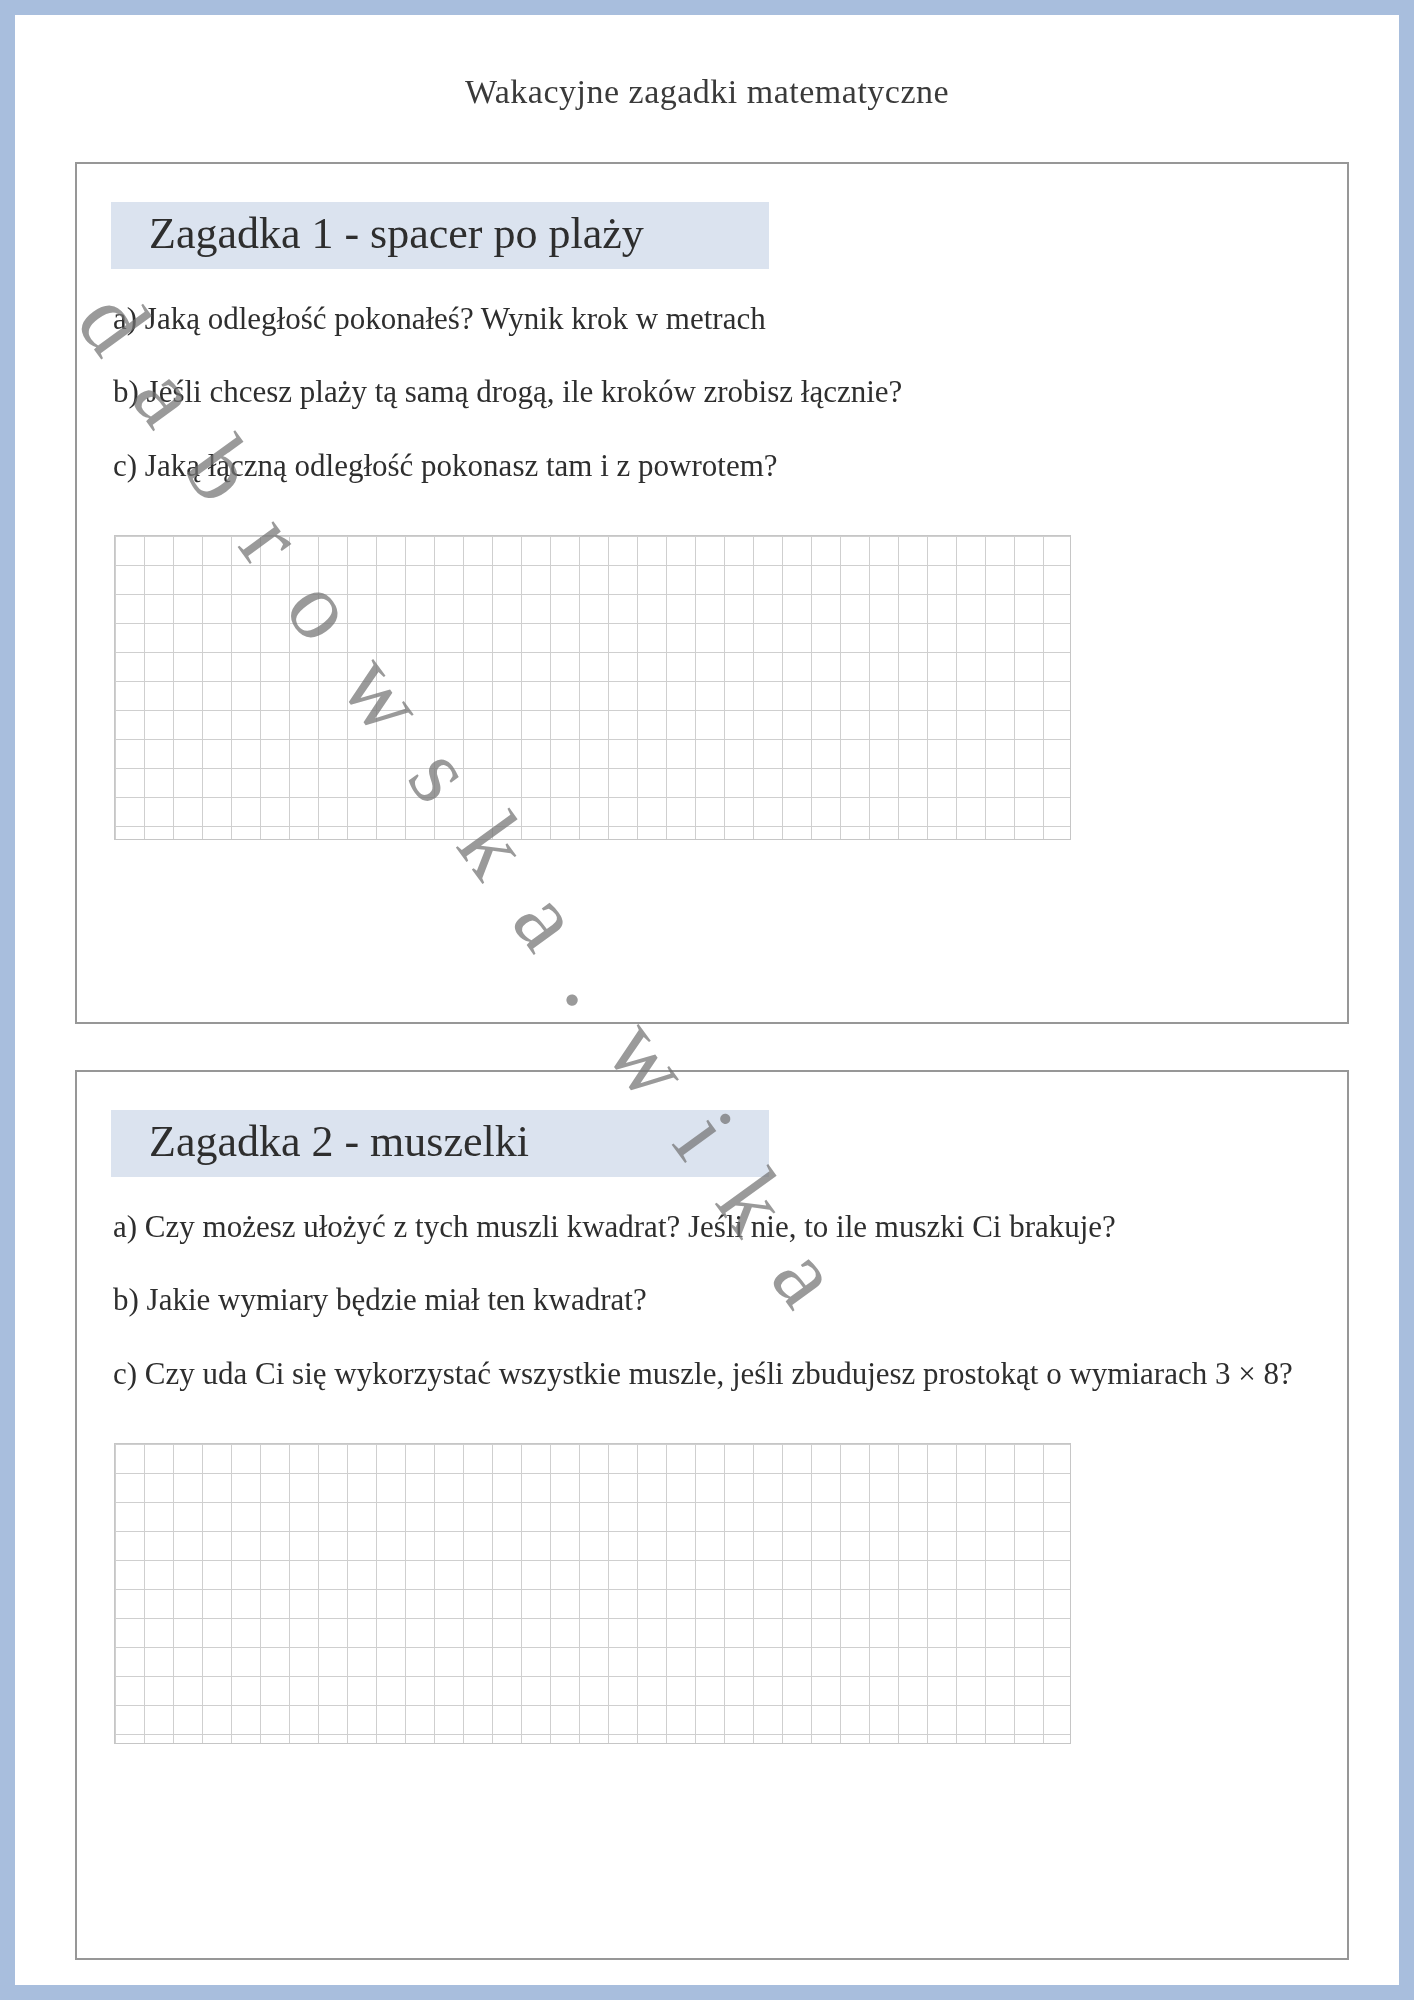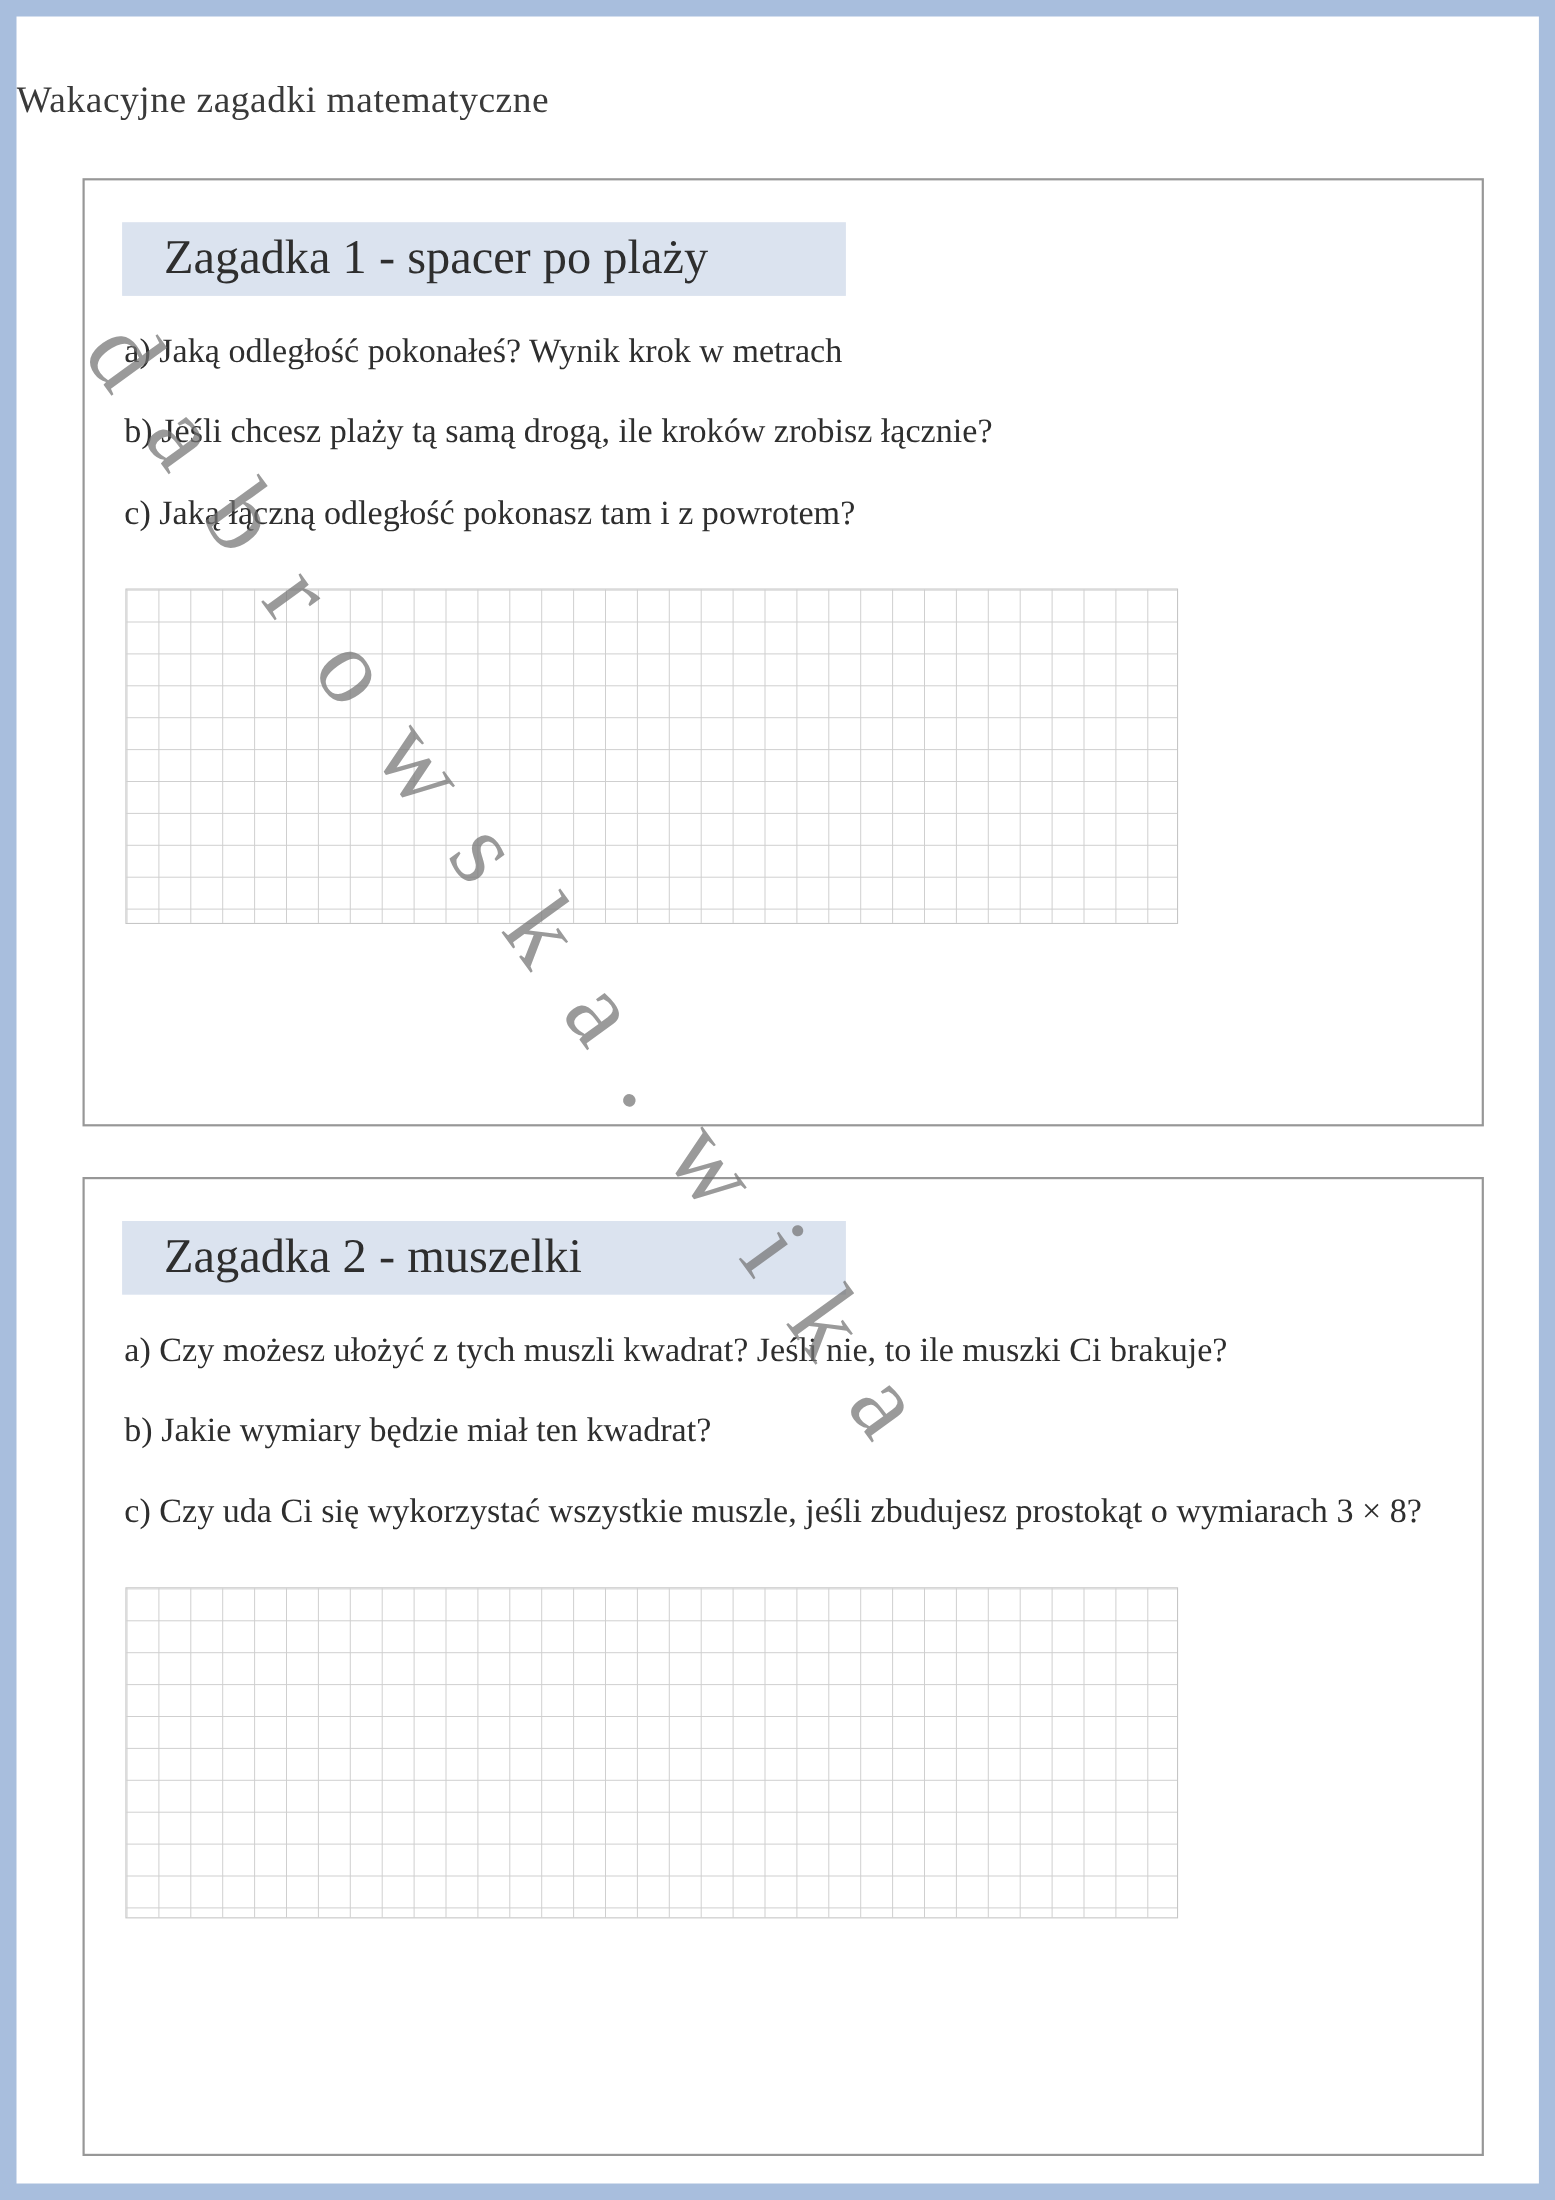--- a/index.html
+++ b/index.html
@@ -11,21 +11,21 @@
     height: 2000px;
     box-sizing: border-box;
     border: 15px solid #a8bedd;
     background: #ffffff;
     position: relative;
     overflow: hidden;
     font-family: "Liberation Serif", serif;
     color: #2e2e2e;
   }
   .page-title {
-    text-align: left;
+    text-align: center;
     font-size: 34px;
     font-weight: normal;
     margin: 0;
     padding-top: 58px;
     color: #3a3a3a;
     letter-spacing: 0.5px;
   }
   .puzzle-box {
     position: absolute;
     left: 60px;

